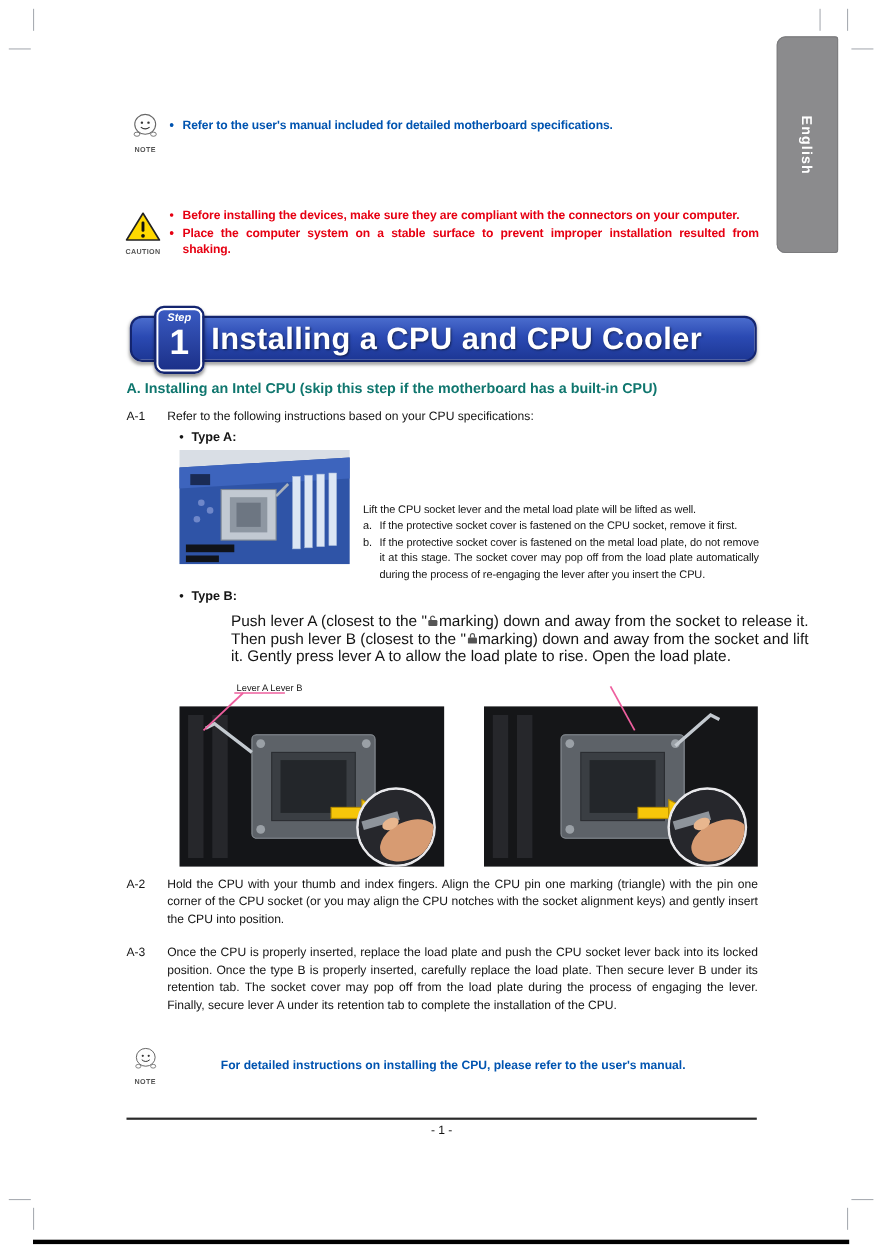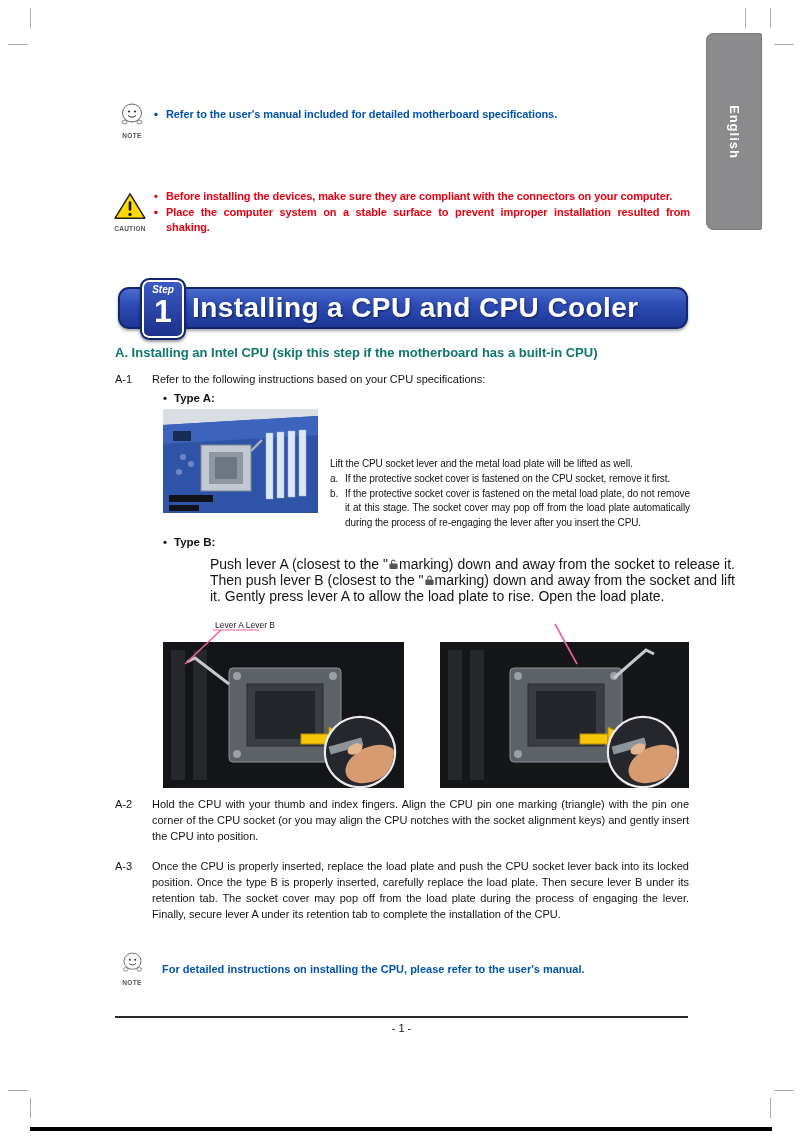--- a/index.html
+++ b/index.html
@@ -79,22 +79,22 @@
     font-size:14px; line-height:16px; text-align:justify;margin-left:47px; }
   .inline-icon { display:inline-block; width:11px; height:11px; vertical-align:-1px; }
 
   
   .figure { position:absolute; left:163px; top:618px; width:527px; height:172px; }
   .figure .lever-label { position:absolute; left:52px; top:2px; font-size:8.5px; color:#222; }
   .figure .overlay { position:absolute; left:0; top:0; pointer-events:none; }
   .photo { position:absolute; top:24px; }
   .photo svg { display:block; }
 
-  .footnote { position:absolute; left:162px; top:962px; width:540px;
-    color:#0054b0; font-weight:bold; font-size:11px; line-height:15px; }
+  .footnote { position:absolute; left:142px; top:962px; width:540px;
+    color:#0054b0; font-weight:bold; font-size:11px; line-height:15px;text-align:center; }
 
   .footer-rule { position:absolute; left:115px; top:1016px; width:573px; height:2px; background:#2a2a2a; }
   .page-num { position:absolute; left:115px; top:1022px; width:573px; text-align:center; font-size:11px; }
 </style>
 </head>
 <body>
 
 <div>
 
   <div class="crop v" style="left:30px;top:8px;height:20px"></div>

